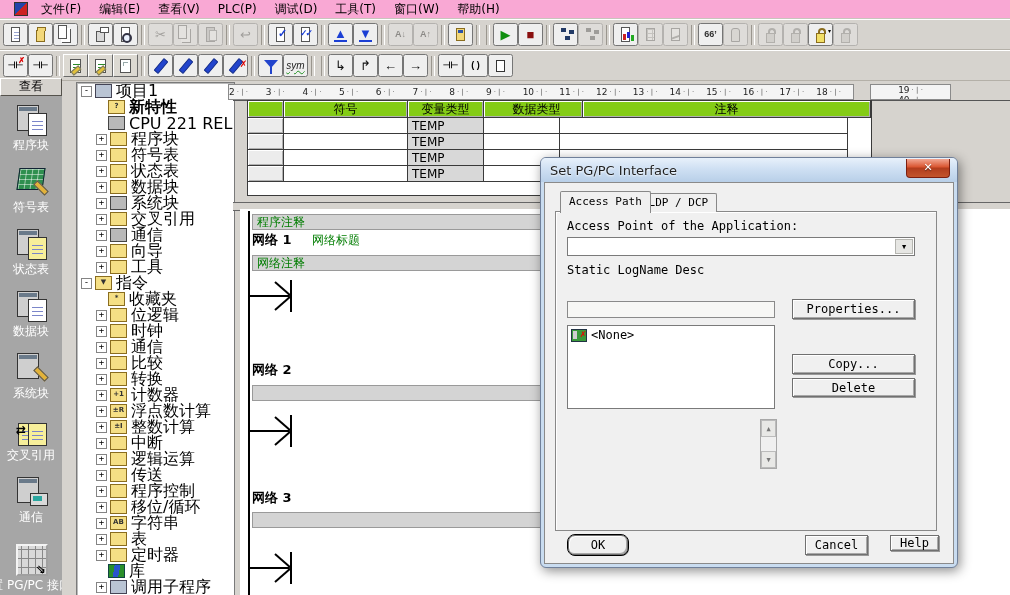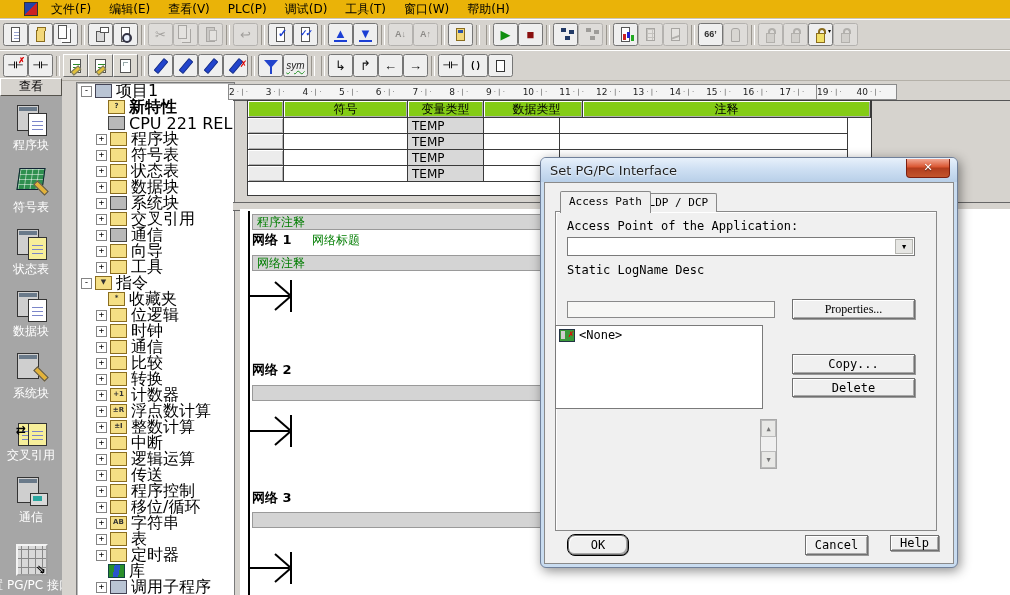--- a/index.html
+++ b/index.html
@@ -1,20 +1,20 @@
 <!DOCTYPE html>
 <html><head>
 <meta charset="utf-8">
 <style>
   html,body{margin:0;padding:0;background:#888;}
   .app{position:relative;width:1010px;height:595px;background:#d6d3ce;overflow:hidden;
        font-family:"DejaVu Sans",sans-serif;font-size:12px;color:#000;}
 
   
-  .menubar{height:18px;background:#eab308;display:flex;align-items:center;padding-left:20px;
+  .menubar{height:18px;background:#f9a8d4;display:flex;align-items:center;padding-left:10px;
            border-bottom:1px solid #c9c5bd;}
   .appico{width:12px;height:12px;margin:0 4px;background:linear-gradient(135deg,#2244aa 50%,#cc2222 50%);
           border:1px solid #333;}
   .menu-item{padding:1px 9px;white-space:nowrap;}
 
   
   .tbar{height:29px;display:flex;align-items:center;padding-left:3px;background:#d6d3ce;
         border-top:1px solid #fff;border-bottom:1px solid #b4b0a8;}
   .tbtn{width:25px;height:23px;display:flex;align-items:center;justify-content:center;
         position:relative;flex:none;}
@@ -644,21 +644,21 @@
       </span>
       <span class="ru">
         <span>17</span>
         <span class="tk">· | ·</span>
       </span>
       <span class="ru">
         <span>18</span>
         <span class="tk">· | ·</span>
       </span>
     </div>
-  <div class="ruler-seg" id="ruler-b" style="left:816px;width:79px;">
+  <div class="ruler-seg" id="ruler-b" style="left:870px;width:79px;flex-direction:column;">
       <span class="ru">
         <span>19</span>
         <span class="tk">· | ·</span>
       </span>
       <span class="ru">
         <span>40</span>
         <span class="tk">· | ·</span>
       </span>
     </div>
 
@@ -753,23 +753,23 @@
       <div class="tabpage"></div>
 
       <div class="dtext" style="left:22px;top:36px;z-index:3;">Access Point of the Application:</div>
       <div class="combo" style="left:22px;top:54px;width:348px;height:19px;z-index:3;">
         <span></span>
         <div class="dd">▼</div>
       </div>
       <div class="dtext" style="left:22px;top:80px;z-index:3;">Static LogName Desc</div>
 
       <div class="tinput" style="left:22px;top:118px;width:208px;height:17px;z-index:3;"></div>
-      <div class="btn" style="left:247px;top:116px;width:123px;height:20px;z-index:3;font-family:Liberation Serif, serif;">Properties...</div>
-
-      <div class="lbox" style="left:10px;top:142px;width:208px;height:84px;z-index:3;">
+      <div class="btn" style="left:247px;top:116px;width:123px;height:20px;z-index:3;">Properties...</div>
+
+      <div class="lbox" style="left:22px;top:142px;width:208px;height:84px;z-index:3;">
         <div class="litem">
           <span class="none-ico"></span>
           <span>&lt;None&gt;</span>
         </div>
       </div>
       <div class="btn" style="left:247px;top:171px;width:123px;height:20px;z-index:3;">Copy...</div>
       <div class="btn" style="left:247px;top:195px;width:123px;height:19px;z-index:3;">Delete</div>
 
       <div class="mscroll" style="left:215px;top:236px;z-index:3;">
         <div class="sarr">▲</div>

